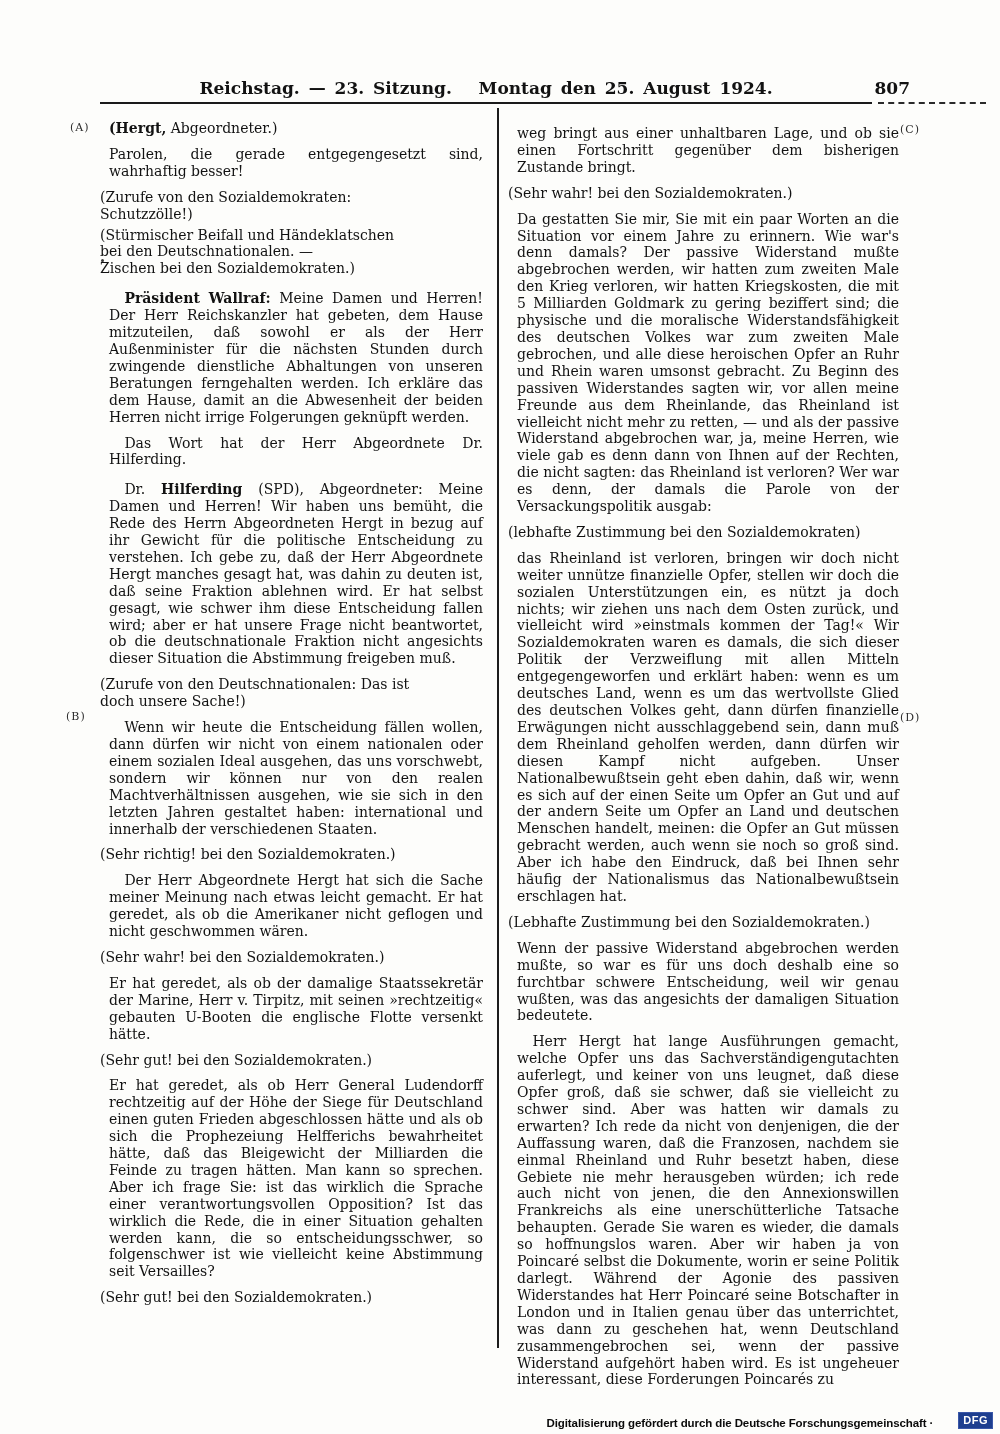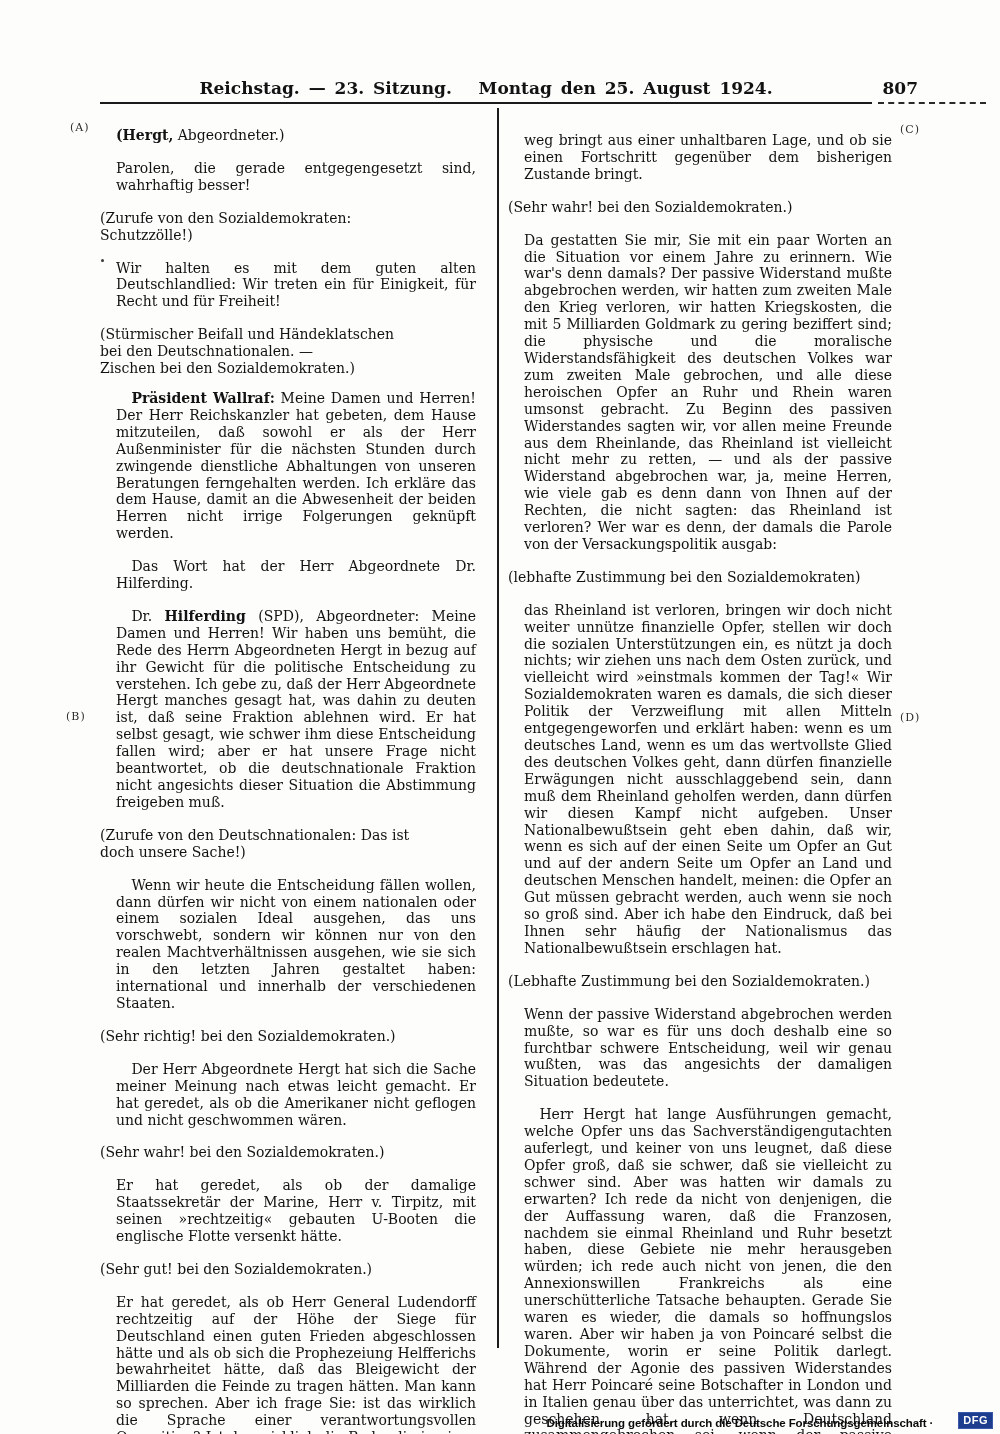--- a/index.html
+++ b/index.html
@@ -14,21 +14,21 @@
     font-family: "DejaVu Serif", "Liberation Serif", serif;
     color: #121212;
   }
   
   .masthead {
     position: absolute; top: 78px; left: 100px; width: 772px;
     text-align: center; font-weight: bold; font-size: 17px;
     word-spacing: 3px; white-space: pre;
   }
   .page-number {
-    position: absolute; top: 78px; right: 82px;
+    position: absolute; top: 78px; right: 90px;
     font-weight: bold; font-size: 17px;
   }
   .head-rule {
     position: absolute; top: 102px; left: 100px; width: 772px;
     border-top: 2.5px solid #1a1a1a;
   }
   .head-rule-dash {
     position: absolute; top: 102px; left: 878px; width: 108px;
     border-top: 2.5px dashed #2a2a2a;
   }
@@ -37,21 +37,21 @@
     position: absolute; top: 111px;
     font-size: 14px; line-height: 16.9px;
   }
   .col.left  { left: 100px; width: 392px; }
   .col.right { left: 508px; width: 400px; padding-top: 5px; }
   .divider {
     position: absolute; top: 108px; left: 497px;
     width: 1.5px; height: 1240px; background: #1c1c1c;
   }
   
-  p { margin: 16px; }
+  p { margin: 9px; }
   .running-head { margin-bottom: 1px; }
   .para { text-align: justify; }
   .indent { text-indent: 1.1em; }
   .speech { text-align: justify; text-indent: 1.1em; margin-top: 13px; }
   .interj {
     text-align: left;
     white-space: pre-line;
     margin: 4px 0;
   }
   b { font-weight: bold; }
@@ -100,21 +100,20 @@
   <div class="margin-mark mark-d">(D)</div>
   <div class="artifact-dot"></div>
 
   <div class="divider"></div>
 
   <div class="col left">
     <p class="running-head"><b>(Hergt,</b><span> Abgeordneter.)</span></p>
     <p class="para">Parolen, die gerade entgegengesetzt sind, wahrhaftig besser!</p>
     <p class="interj">(Zurufe von den Sozialdemokraten:
 Schutzzölle!)</p>
-    <p class="para">Wir halten es mit dem guten alten Deutschlandlied: Wir treten ein für Einigkeit, für Recht und für Freiheit!</p>
     <p class="interj">(Stürmischer Beifall und Händeklatschen
 bei den Deutschnationalen. —
 Zischen bei den Sozialdemokraten.)</p>
     <p class="speech"><b>Präsident Wallraf:</b><span> Meine Damen und Herren! Der Herr Reichskanzler hat gebeten, dem Hause mitzuteilen, daß sowohl er als der Herr Außenminister für die nächsten Stunden durch zwingende dienstliche Abhaltungen von unseren Beratungen ferngehalten werden. Ich erkläre das dem Hause, damit an die Abwesenheit der beiden Herren nicht irrige Folgerungen geknüpft werden.</span></p>
     <p class="para indent">Das Wort hat der Herr Abgeordnete Dr. Hilferding.</p>
     <p class="speech"><span>Dr. </span><b>Hilferding</b><span> (SPD), Abgeordneter: Meine Damen und Herren! Wir haben uns bemüht, die Rede des Herrn Abgeordneten Hergt in bezug auf ihr Gewicht für die politische Entscheidung zu verstehen. Ich gebe zu, daß der Herr Abgeordnete Hergt manches gesagt hat, was dahin zu deuten ist, daß seine Fraktion ablehnen wird. Er hat selbst gesagt, wie schwer ihm diese Entscheidung fallen wird; aber er hat unsere Frage nicht beantwortet, ob die deutschnationale Fraktion nicht angesichts dieser Situation die Abstimmung freigeben muß.</span></p>
     <p class="interj">(Zurufe von den Deutschnationalen: Das ist
 doch unsere Sache!)</p>
     <p class="para indent">Wenn wir heute die Entscheidung fällen wollen, dann dürfen wir nicht von einem nationalen oder einem sozialen Ideal ausgehen, das uns vorschwebt, sondern wir können nur von den realen Machtverhältnissen ausgehen, wie sie sich in den letzten Jahren gestaltet haben: international und innerhalb der verschiedenen Staaten.</p>
     <p class="interj">(Sehr richtig! bei den Sozialdemokraten.)</p>

